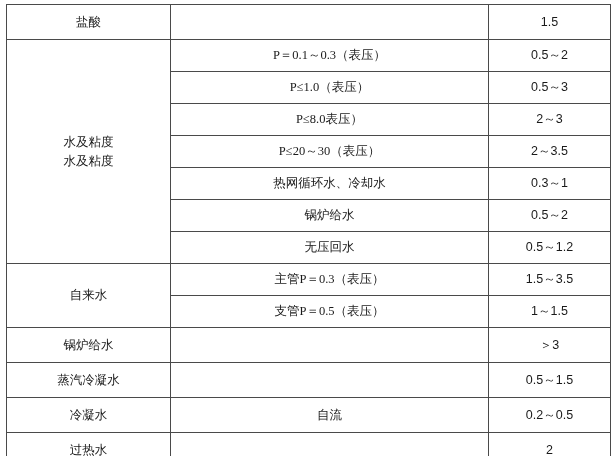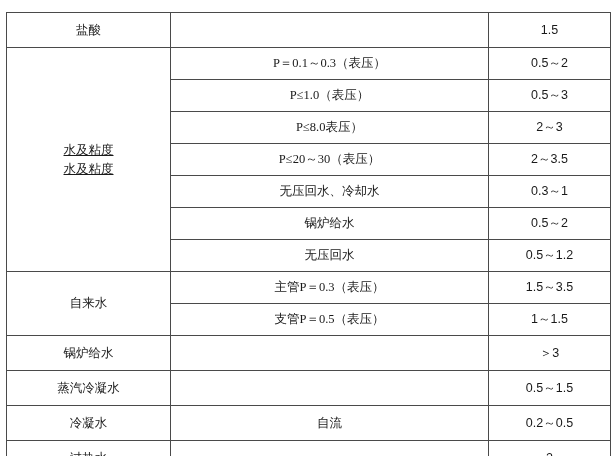--- a/index.html
+++ b/index.html
@@ -10,21 +10,21 @@
   body {
     width: 616px;
     height: 456px;
     font-family: "Liberation Sans", sans-serif;
     color: #1a1a1a;
   }
   .sheet {
     width: 616px;
     height: 456px;
     box-sizing: border-box;
-    padding: 12px 6px 6px 6px;
+    padding: 4px 6px 6px 6px;
     background: #ffffff;
   }
   table.fluid-table {
     border-collapse: collapse;
     width: 604px;
     table-layout: fixed;
     background: #ffffff;
   }
   table.fluid-table td {
     border: 1px solid #4a4a4a;
@@ -45,21 +45,21 @@
     font-size: 12.5px;
   }
   td.cond-cell {
     font-size: 12.5px;
     font-family: Liberation Serif, serif;
   }
   td.val-cell {
     font-size: 12.5px;
     margin-top: 44px;
   }
-  .multi-line { display: block; text-decoration: underline; }
+  .multi-line { display: block; }
   .row-h-1 { height: 28px; }
   .row-h-2 { height: 25px; }
 </style>
 </head>
 <body>
 
 <div class="sheet">
   <table class="fluid-table">
     <colgroup>
       <col class="c-name">
@@ -88,21 +88,21 @@
       </tr>
       <tr>
         <td class="cond-cell row-h-2">P≤8.0表压）</td>
         <td class="val-cell row-h-2">2～3</td>
       </tr>
       <tr>
         <td class="cond-cell row-h-2">P≤20～30（表压）</td>
         <td class="val-cell row-h-2">2～3.5</td>
       </tr>
       <tr>
-        <td class="cond-cell row-h-2">无压回水、冷却水</td>
+        <td class="cond-cell row-h-2">热网循环水、冷却水</td>
         <td class="val-cell row-h-2">0.3～1</td>
       </tr>
       <tr>
         <td class="cond-cell row-h-2">锅炉给水</td>
         <td class="val-cell row-h-2">0.5～2</td>
       </tr>
       <tr>
         <td class="cond-cell row-h-2">无压回水</td>
         <td class="val-cell row-h-2">0.5～1.2</td>
       </tr>

